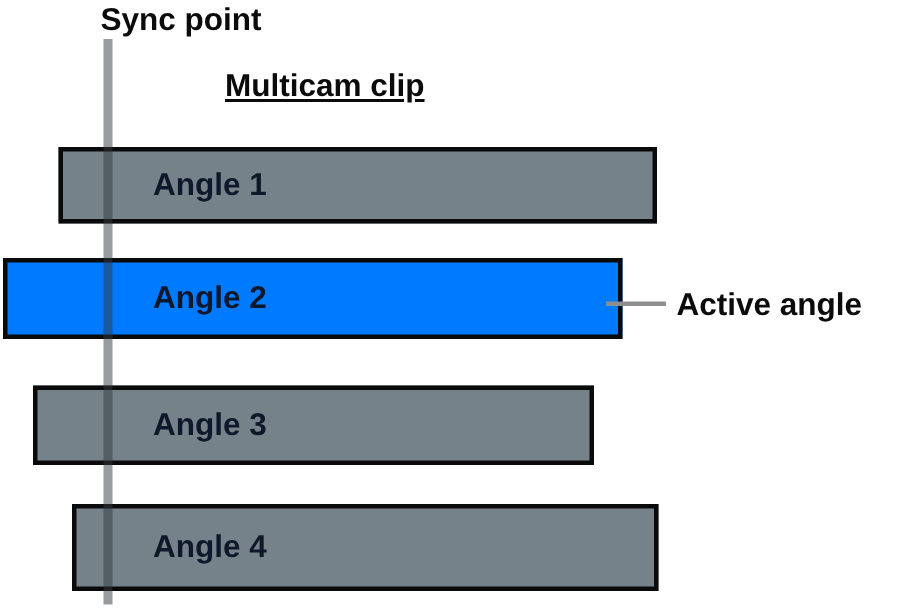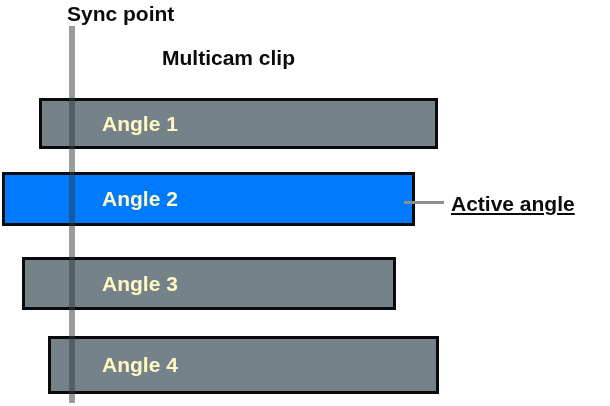--- a/index.html
+++ b/index.html
@@ -14,22 +14,22 @@
 
   .txt {
     position: absolute;
     font-weight: 700;
     font-size: 21px;
     line-height: 25px;
     color: #0b0b0b;
     white-space: nowrap;
   }
   .sync-label    { left: 67px;  top: 1px;   }
-  .clip-title    { left: 162px; top: 45px;  }
-  .active-label  { left: 451px; top: 191px; text-decoration: underline; }
+  .clip-title    { left: 150px; top: 45px; text-decoration: underline;  }
+  .active-label  { left: 451px; top: 191px; }
 
   .sync-line {
     position: absolute;
     left: 69px;
     top: 26px;
     width: 6px;
     height: 377px;
     background: rgba(50, 58, 64, 0.5);
     z-index: 5;
   }
@@ -47,21 +47,21 @@
 
   .bar1 { left: 39px; top: 98px;  width: 399px; height: 51px; }
   .bar2 { left: 2px;  top: 172px; width: 413px; height: 54px; }
   .bar3 { left: 22px; top: 257px; width: 374px; height: 53px; }
   .bar4 { left: 48px; top: 336px; width: 391px; height: 58px; }
 
   .bar-label {
     position: absolute;
     font-weight: 700;
     font-size: 21px;
-    color: #fef9c3;
+    color: #0f172a;
     white-space: nowrap;
   }
   .bar1 .bar-label { left: 60px;  }
   .bar2 .bar-label { left: 97px;  }
   .bar3 .bar-label { left: 77px;  }
   .bar4 .bar-label { left: 51px;  }
 
   .callout-line {
     position: absolute;
     left: 404px;

